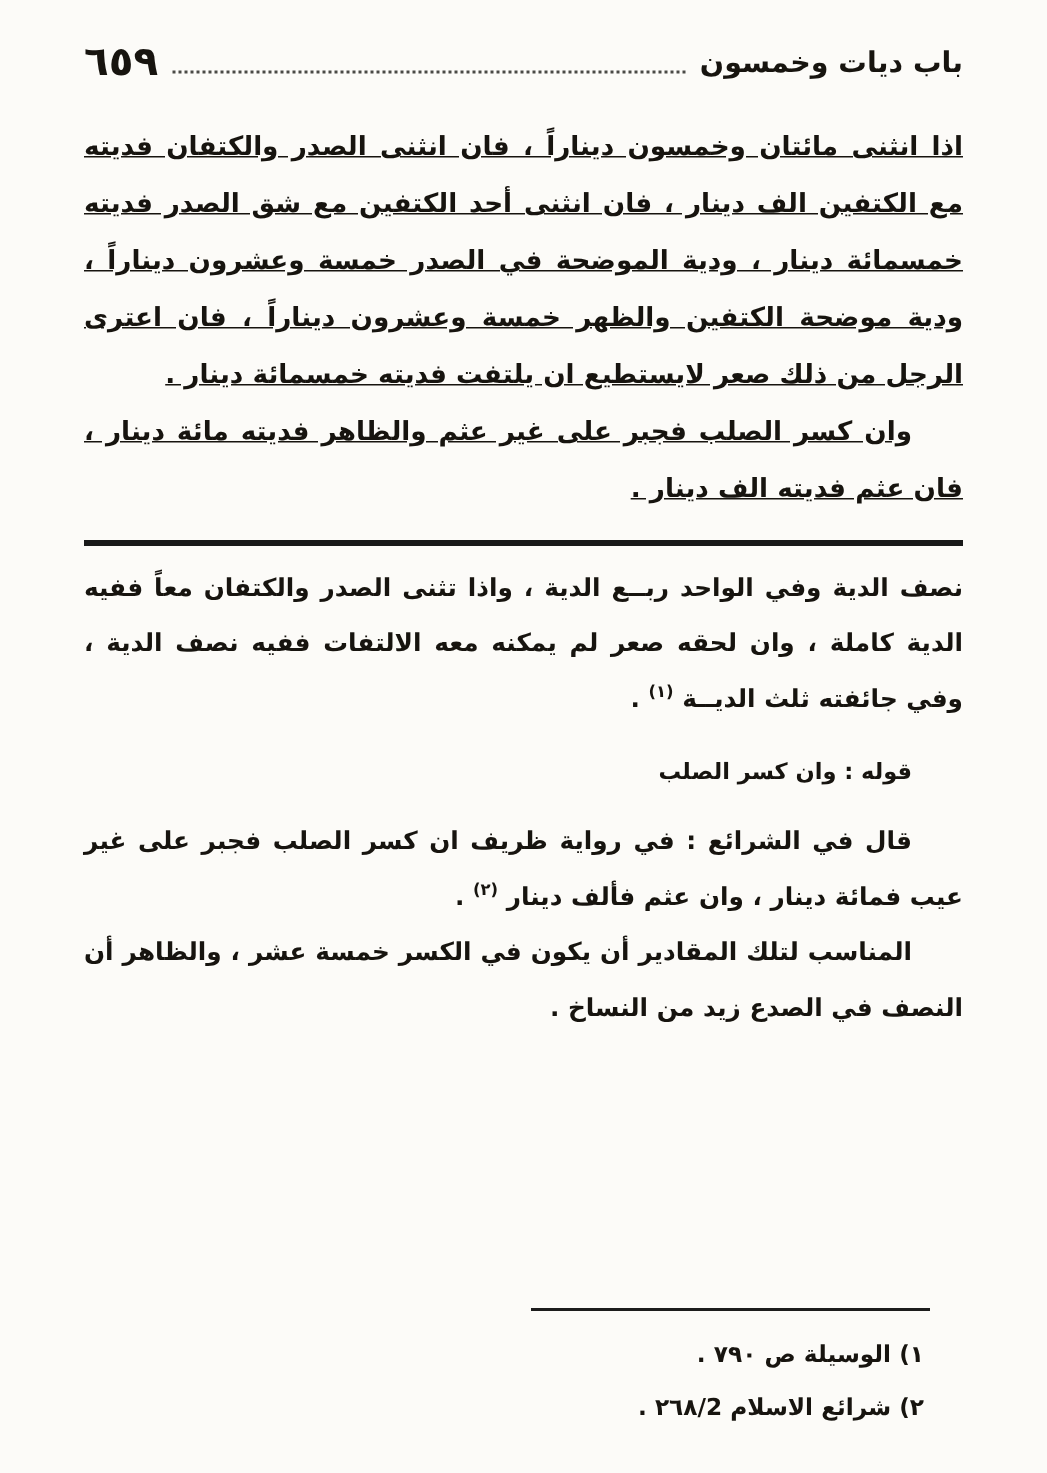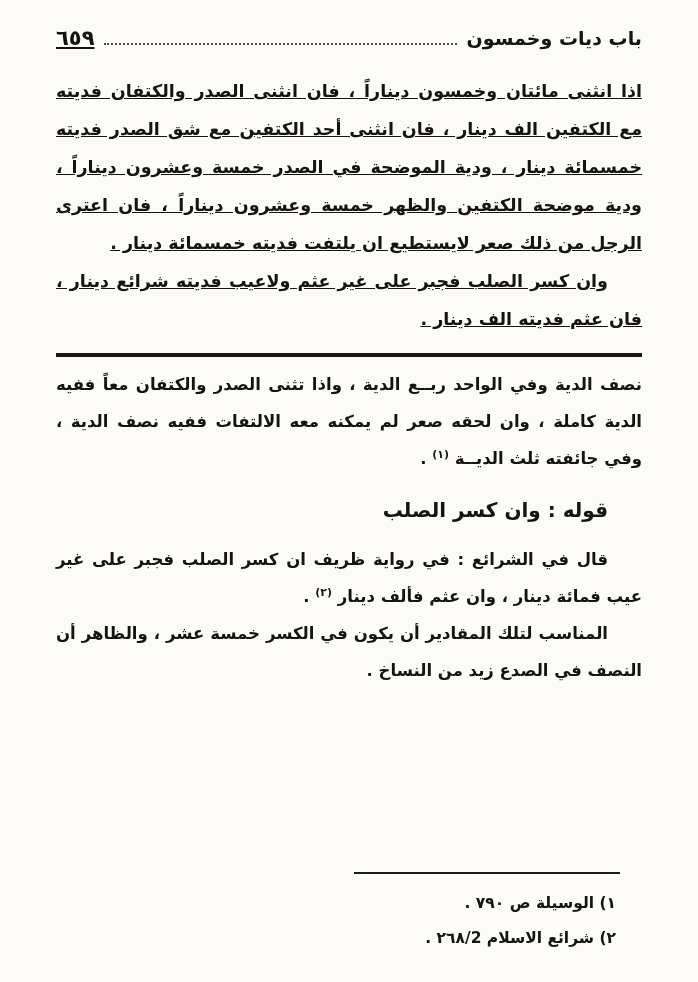--- a/index.html
+++ b/index.html
@@ -24,21 +24,21 @@
     font-weight: 700;
     margin-bottom: 22px;
   }
   .chapter-title { font-size: 19px; white-space: nowrap; }
   .header-dots {
     flex: 1;
     height: 14px;
     border-bottom: 2px dotted #4a4a46;
     margin: 0 10px;
   }
-  .page-number { font-size: 21px; white-space: nowrap; text-decoration: underline; }
+  .page-number { font-size: 27px; white-space: nowrap; }
 
   
   .matn p {
     font-size: 17.5px;
     font-weight: 700;
     line-height: 38px;
     text-align: justify;
     text-decoration: underline;
   }
   .indent { text-indent: 34px; }
@@ -52,21 +52,21 @@
   }
 
   
   .commentary p {
     font-size: 16.5px;
     font-weight: 700;
     line-height: 37px;
     text-align: justify;
   }
   .qawluhu {
-    font-size: 20px;
+    font-size: 15px;
     font-weight: 700;
     padding-right: 34px;
     margin: 21px 0 19px 0;
   }
   sup.fn-marker {
     font-size: 11px;
     font-weight: 700;
     vertical-align: super;
     line-height: 0;
   }
@@ -102,21 +102,21 @@
 <div class="page">
 
   <header class="page-header">
     <span class="chapter-title">باب ديات وخمسون</span>
     <span class="header-dots"></span>
     <span class="page-number">٦٥٩</span>
   </header>
 
   <main class="matn">
     <p class="flush">اذا انثنى مائتان وخمسون ديناراً ، فان انثنى الصدر والكتفان فديته مع الكتفين الف دينار ، فان انثنى أحد الكتفين مع شق الصدر فديته خمسمائة دينار ، ودية الموضحة في الصدر خمسة وعشرون ديناراً ، ودية موضحة الكتفين والظهر خمسة وعشرون ديناراً ، فان اعترى الرجل من ذلك صعر لايستطيع ان يلتفت فديته خمسمائة دينار .</p>
-    <p class="indent">وان كسر الصلب فجبر على غير عثم ولاعيب فديته شرائع دينار ، فان عثم فديته الف دينار .</p>
+    <p class="indent">وان كسر الصلب فجبر على غير عثم والظاهر فديته مائة دينار ، فان عثم فديته الف دينار .</p>
   </main>
 
   <div class="divider"></div>
 
   <section class="commentary">
     <p class="flush"><span>نصف الدية وفي الواحد ربــع الدية ، واذا تثنى الصدر والكتفان معاً ففيه الدية كاملة ، وان لحقه صعر لم يمكنه معه الالتفات ففيه نصف الدية ، وفي جائفته ثلث الديــة </span><sup class="fn-marker">(١)</sup><span> .</span></p>
 
     <h3 class="qawluhu">قوله : وان كسر الصلب</h3>
     <p class="indent"><span>قال في الشرائع : في رواية ظريف ان كسر الصلب فجبر على غير عيب فمائة دينار ، وان عثم فألف دينار </span><sup class="fn-marker">(٢)</sup><span> .</span></p>
 

